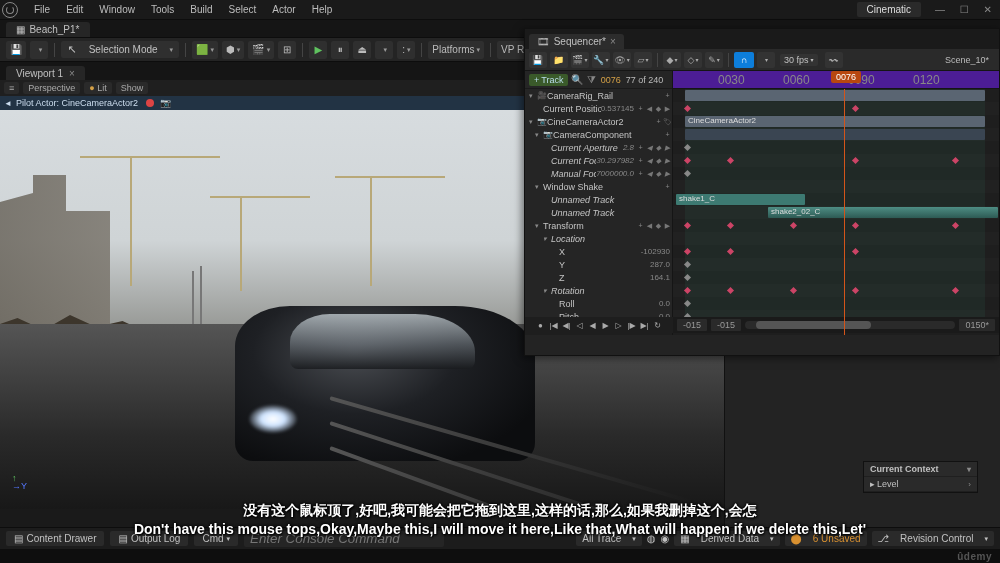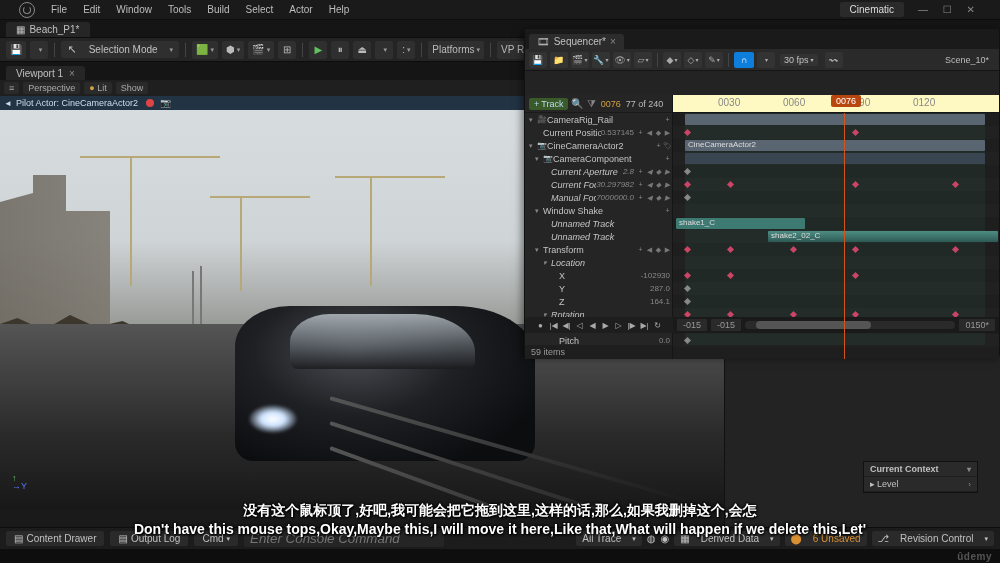--- a/index.html
+++ b/index.html
@@ -1,19 +1,19 @@
 <!DOCTYPE html>
 <html><head>
 <meta charset="utf-8">
 <style>
 * { margin: 0; padding: 0; box-sizing: border-box; font-family: "Segoe UI", Tahoma, sans-serif; }
 body { width: 1000px; height: 563px; background: #1a1a1a; color: #c0c0c0; font-size: 10px; overflow: hidden; position: relative; }
 
 
-.menubar { height: 20px; background: #1a1a1a; display: flex; align-items: center; padding: 0 19px; border-bottom: 1px solid #0d0d0d; }
+.menubar { height: 20px; background: #1a1a1a; display: flex; align-items: center; padding: 0 2px; border-bottom: 1px solid #0d0d0d; }
 .ue-logo { width: 16px; height: 16px; border: 1.5px solid #888; border-radius: 50%; position: relative; margin-right: 8px; }
 .ue-logo::after { content: ""; position: absolute; inset: 3px; border: 1.2px solid #888; border-radius: 50%; border-top-color: transparent; }
 .menubar .item { padding: 0 8px; color: #bdbdbd; cursor: default; }
 .menubar .right { margin-left: auto; display: flex; align-items: center; gap: 8px; }
 .menubar .btn { background: #2a2a2a; padding: 2px 10px; border-radius: 2px; color: #ddd; }
 .win-controls span { padding: 0 6px; color: #888; }
 
 
 .project-tabs { height: 18px; background: #151515; display: flex; align-items: flex-end; padding-left: 6px; border-bottom: 1px solid #0d0d0d; }
 .project-tab { background: #262626; padding: 2px 10px; border-radius: 3px 3px 0 0; font-size: 10px; display: flex; align-items: center; gap: 4px; }
@@ -71,21 +71,21 @@
 .sequencer { position: absolute; right: 0; top: 28px; width: 476px; height: 328px; background: #232323; border: 1px solid #111; box-shadow: -2px 2px 8px rgba(0,0,0,0.5); z-index: 5; }
 .seq-tabs { height: 20px; background: #1a1a1a; display: flex; align-items: flex-end; padding-left: 4px; }
 .seq-tab { background: #2c2c2c; padding: 2px 8px; font-size: 10px; border-radius: 3px 3px 0 0; display: flex; gap: 4px; align-items: center; }
 .seq-toolbar { height: 22px; background: #2a2a2a; display: flex; align-items: center; padding: 0 4px; gap: 3px; border-bottom: 1px solid #151515; }
 .seq-tb-btn { width: 18px; height: 16px; background: #333; border-radius: 2px; display: flex; align-items: center; justify-content: center; font-size: 9px; color: #aaa; }
 .seq-tb-btn.drop::after { content: "▾"; font-size: 6px; margin-left: 1px; }
 .snap-btn { background: #0d7edb; color: #fff; font-weight: bold; width: 20px; }
 .fps-box { background: #333; padding: 1px 4px; font-size: 9px; border-radius: 2px; margin-left: 2px; display: flex; align-items: center; gap: 2px; }
 .scene-label { margin-left: auto; padding: 0 6px; font-size: 9px; color: #bbb; }
 
-.seq-body { display: flex; height: 264px; margin-top: 24px; }
+.seq-body { display: flex; height: 264px; }
 .outliner { width: 148px; background: #252525; border-right: 1px solid #151515; overflow: hidden; position: relative; }
 .track-hdr { height: 18px; display: flex; align-items: center; padding: 0 4px; gap: 3px; border-bottom: 1px solid #1a1a1a; }
 .add-track { background: #3a5a2a; color: #bde; padding: 1px 5px; border-radius: 2px; font-size: 9px; display: flex; align-items: center; gap: 2px; }
 .add-track::before { content: "+"; }
 .search-ico { color: #888; font-size: 10px; }
 .frame-info { color: #d4a046; font-size: 9px; margin-left: 2px; }
 .frame-range { color: #bbb; font-size: 9px; margin-left: 2px; }
 
 .tree { font-size: 9px; overflow-y: hidden; }
 .tree-row { height: 13px; display: flex; align-items: center; padding-left: 4px; color: #bbb; position: relative; }
@@ -95,21 +95,21 @@
 .tree-row .exp { width: 8px; font-size: 7px; color: #888; }
 .tree-row .ico { width: 10px; font-size: 8px; }
 .tree-row .lbl { flex: 1; color: #c4c4c4; white-space: nowrap; overflow: hidden; text-overflow: clip; }
 .tree-row .val { color: #888; font-size: 8px; margin-right: 2px; }
 .tree-row .key-btns { display: flex; gap: 0; margin-left: auto; }
 .tree-row .kb { width: 9px; font-size: 7px; color: #777; text-align: center; }
 .tree-row .kb.plus { color: #888; }
 .items-count { position: absolute; bottom: 0; left: 0; right: 0; height: 14px; background: #1e1e1e; padding-left: 6px; font-size: 9px; color: #999; display: flex; align-items: center; }
 
 .timeline { flex: 1; background: #1e1e1e; position: relative; overflow: hidden; }
-.ruler { height: 18px; background: #fef9c3; border-bottom: 1px solid #151515; position: relative; font-size: 10px; color: #888; }
+.ruler { height: 18px; background: #4c1d95; border-bottom: 1px solid #151515; position: relative; font-size: 12px; color: #888; }
 .ruler .tick { position: absolute; top: 2px; }
 .playhead-box { position: absolute; top: 0; left: 158px; background: #b8470f; color: #fff; padding: 1px 5px; font-size: 9px; border-radius: 2px; z-index: 3; }
 .playhead-line { position: absolute; top: 18px; bottom: 0; left: 171px; width: 1px; background: #d4551a; z-index: 2; }
 .tracks-area { position: absolute; top: 18px; left: 0; right: 0; bottom: 14px; }
 .trk { position: absolute; left: 0; right: 0; height: 13px; }
 .trk.alt { background: rgba(255,255,255,0.015); }
 .clip { position: absolute; top: 1px; height: 11px; background: #4a5562; border-radius: 1px; font-size: 8px; color: #ddd; padding-left: 3px; overflow: hidden; white-space: nowrap; }
 .clip.cam { background: #5a6572; }
 .clip.shake { background: #3d7a72; }
 .clip.shake2 { background: linear-gradient(180deg, #4e8d84 0%, #2d5a54 100%); }

